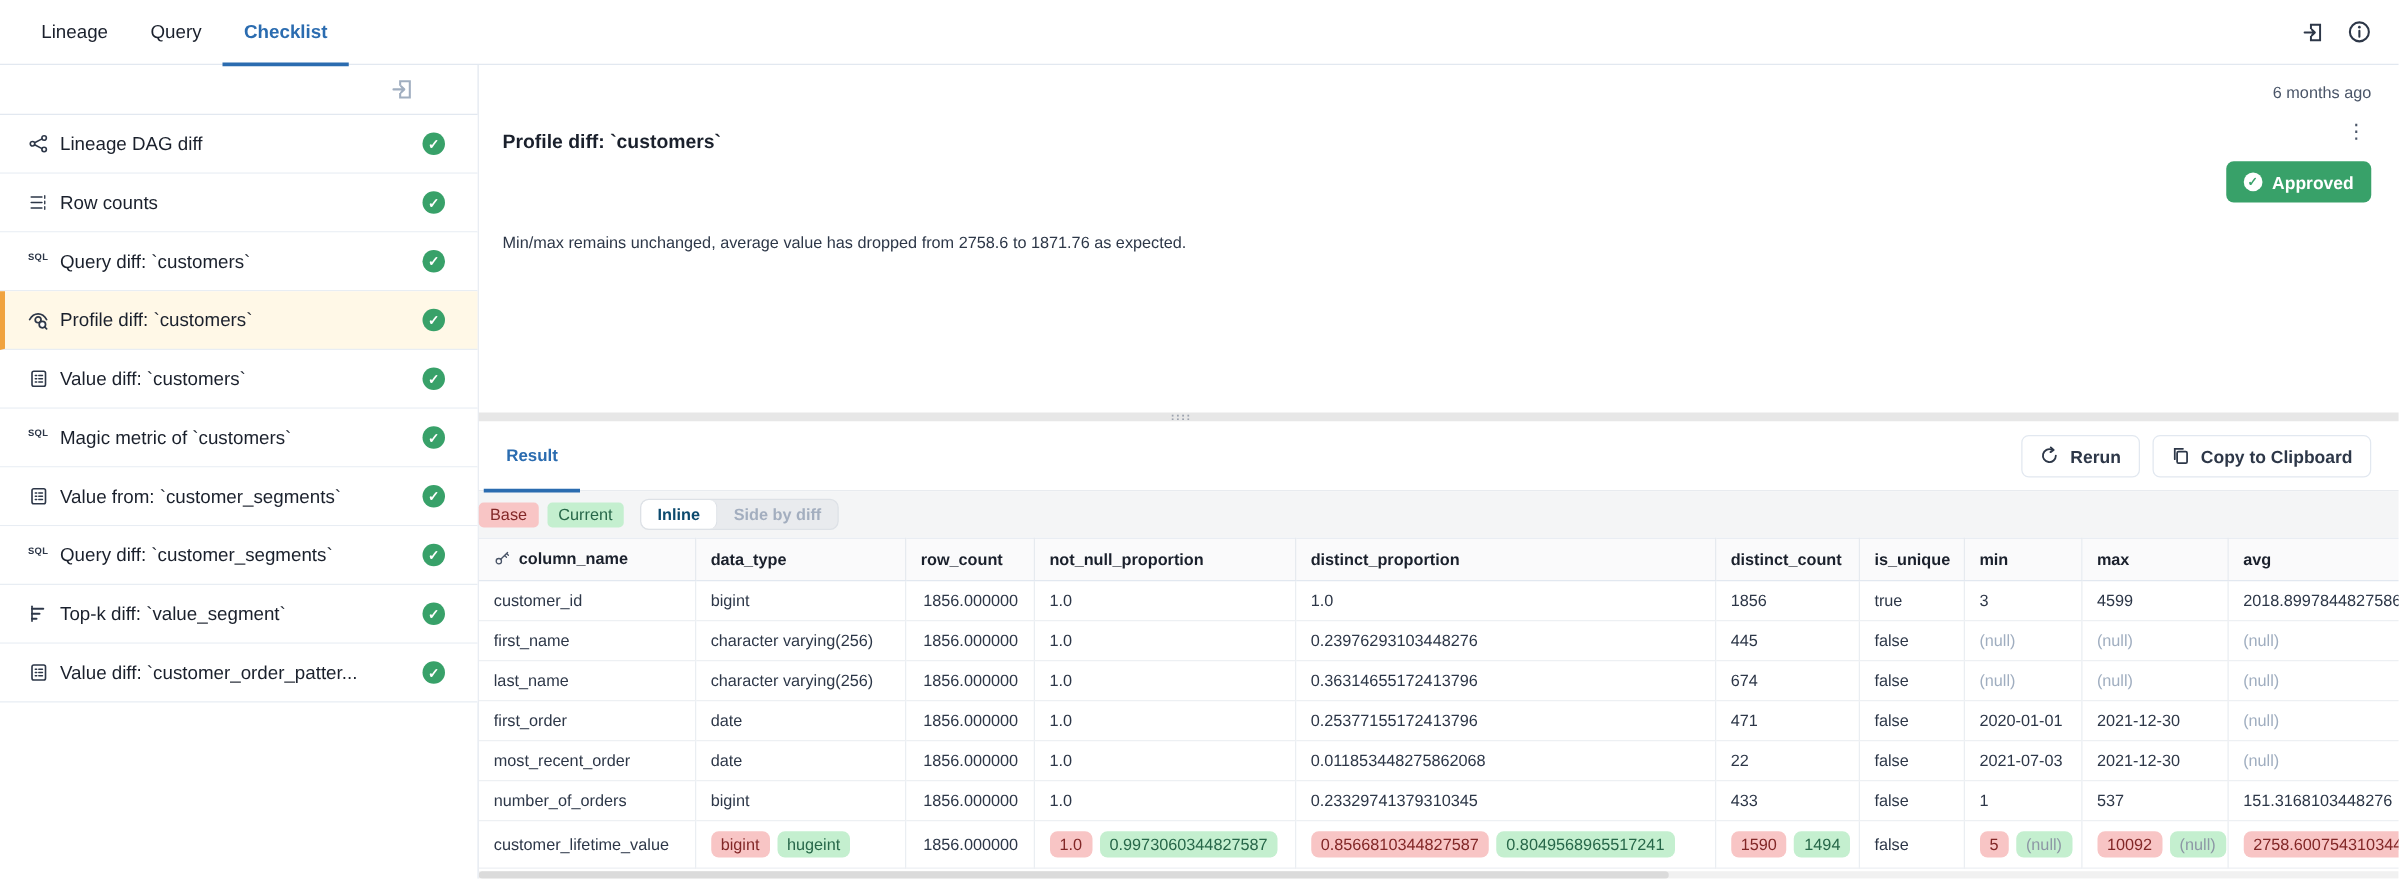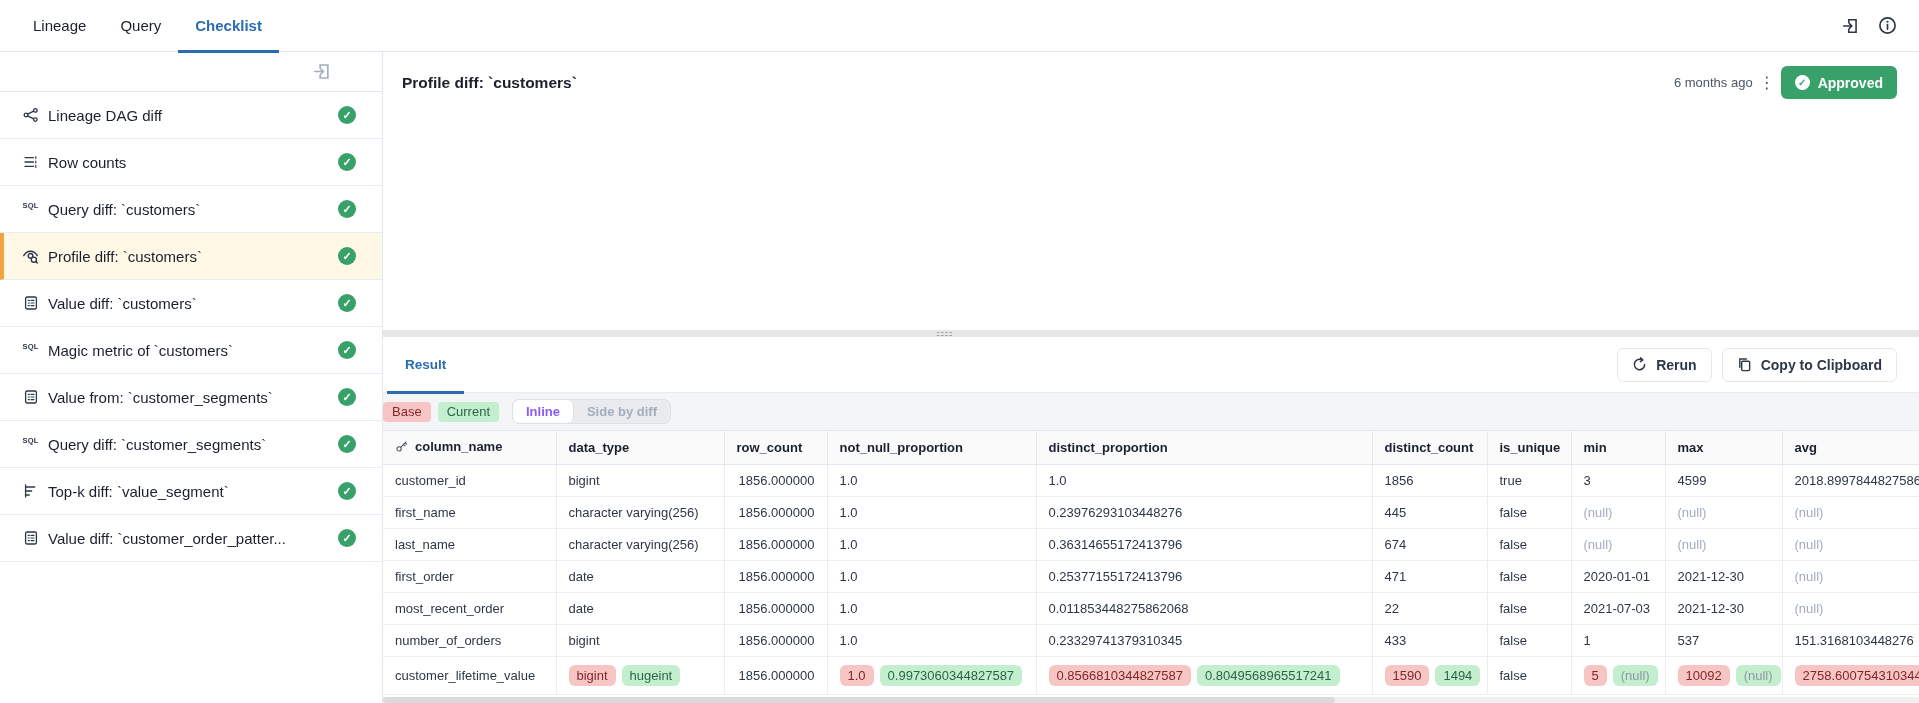--- a/index.html
+++ b/index.html
@@ -35,21 +35,21 @@
   .s-label { font-size:15px; color:#1A202C; white-space:nowrap; overflow:hidden; flex:1; }
   .s-check { width:18px; height:18px; flex:0 0 18px; border-radius:50%; background:#38A169; color:#fff;
     font-size:11px; font-weight:700; display:flex; align-items:center; justify-content:center; margin-left:8px; }
 
   
   .main { flex:1; min-width:0; display:flex; flex-direction:column; }
 
   .detail { height:278px; flex:0 0 278px; padding:14px 22px 0 19px; }
   .detail-head { display:flex; align-items:center; }
   .detail-title { font-size:15.5px; font-weight:600; color:#1A202C; }
-  .head-right { margin-left:auto; display:flex; align-items:center; gap:2px; }
+  .head-right { margin-left:auto; display:flex; align-items:flex-end; gap:14px;flex-direction:column; }
   .timestamp { font-size:13px; color:#4A5568; }
   .kebab { font-size:16px; color:#4A5568; cursor:pointer; padding:0 4px; }
   .approved-btn { display:flex; align-items:center; gap:8px; background:#38A169; color:#fff;
     border:none; border-radius:6px; height:33px; padding:0 14px; font-size:14px; font-weight:600;
     font-family:inherit; cursor:pointer; }
   .approved-dot { width:15px; height:15px; border-radius:50%; background:#fff; color:#38A169;
     font-size:10px; font-weight:800; display:flex; align-items:center; justify-content:center; }
   .detail-desc { margin-top:24px; font-size:13px; color:#2D3748; }
 
   .splitter { height:7px; flex:0 0 7px; background:#E7E7E7; position:relative; cursor:row-resize; }
@@ -68,21 +68,21 @@
   .o-btn svg { display:block; }
 
   .result-toolbar { height:37px; flex:0 0 37px; background:#F4F5F6; display:flex; align-items:center;
     gap:7px; padding-right:16px; }
   .pill { font-size:13px; padding:2.5px 9px; border-radius:4px; }
   .pill-base { background:#F8C5C5; color:#822727; }
   .pill-current { background:#C4EFCF; color:#276749; }
   .seg { display:flex; margin-left:6px; border:1px solid #DDE1E6; border-radius:7px; overflow:hidden;
     background:#E9EBEE; }
   .seg-opt { padding:4px 13px; font-size:13px; font-weight:600; color:#A3AEBF; cursor:pointer; }
-  .seg-opt.selected { background:#fff; color:#8b5cf6; border-right:1px solid #DDE1E6; border-radius:6px; }
+  .seg-opt.selected { background:#fff; color:#0c4a6e; border-right:1px solid #DDE1E6; border-radius:6px; }
 
   
   .table-wrap { flex:1; overflow:hidden; position:relative; }
   table { border-collapse:collapse; table-layout:fixed; }
   th, td { text-align:left; white-space:nowrap; overflow:hidden; font-size:13px; padding:8px 12px; }
   thead th { background:#FAFAFB; font-weight:700; color:#1A202C;
     border-top:1px solid #E2E8F0; border-bottom:1px solid #E2E8F0; border-right:1px solid #E6EAEF; }
   thead th:last-child { border-right:none; }
   tbody td { color:#2D3748; border-bottom:1px solid #EDF0F3; border-right:1px solid #EAEEF2; }
   tbody td:last-child { border-right:none; }
@@ -242,20 +242,21 @@
           <div class="detail-title">Profile diff: `customers`</div>
           <div class="head-right">
             <span class="timestamp">6 months ago</span>
             <span class="kebab">⋮</span>
             <button class="approved-btn">
               <span class="approved-dot">✓</span>
               <span>Approved</span>
             </button>
           </div>
         </div>
+        <div class="detail-desc">Min/max remains unchanged, average value has dropped from 2758.6 to 1871.76 as expected.</div>
       </div>
 
       <div class="splitter">
         <span class="drag-dots"></span>
       </div>
 
       <div class="result-tabbar">
         <div class="result-tab">Result</div>
         <div class="tabbar-btns">
           <button class="o-btn">

